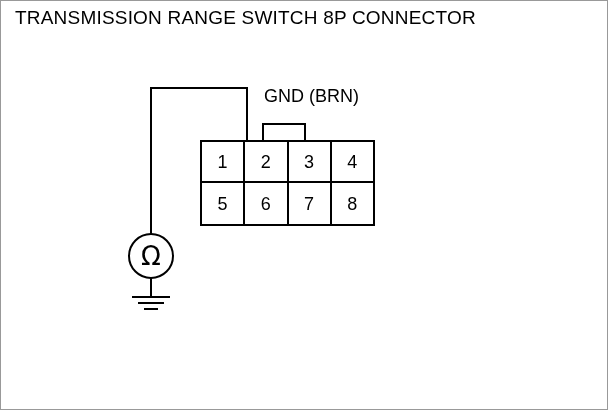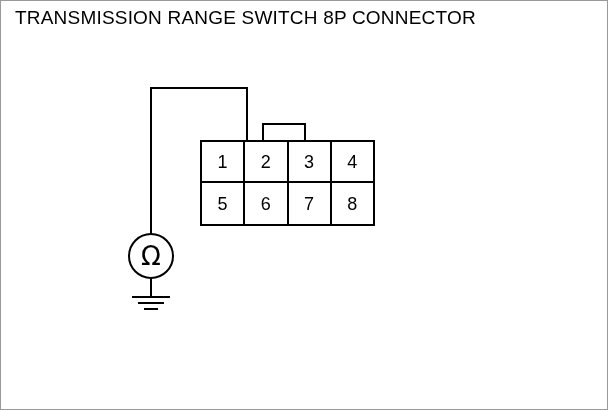--- a/index.html
+++ b/index.html
@@ -150,20 +150,21 @@
 <body>
 
 <div id="page">
 
   <div class="title">TRANSMISSION RANGE SWITCH 8P CONNECTOR</div>
 
   <div class="wire-vert-right"></div>
   <div class="wire-horiz"></div>
   <div class="wire-vert-left"></div>
 
+  <div class="gnd-label">GND (BRN)</div>
 
   <div class="meter">Ω</div>
   <div class="gnd-stem"></div>
   <div class="gnd-bar b1"></div>
   <div class="gnd-bar b2"></div>
   <div class="gnd-bar b3"></div>
 
   <div class="latch"></div>
 
   <div class="connector">

